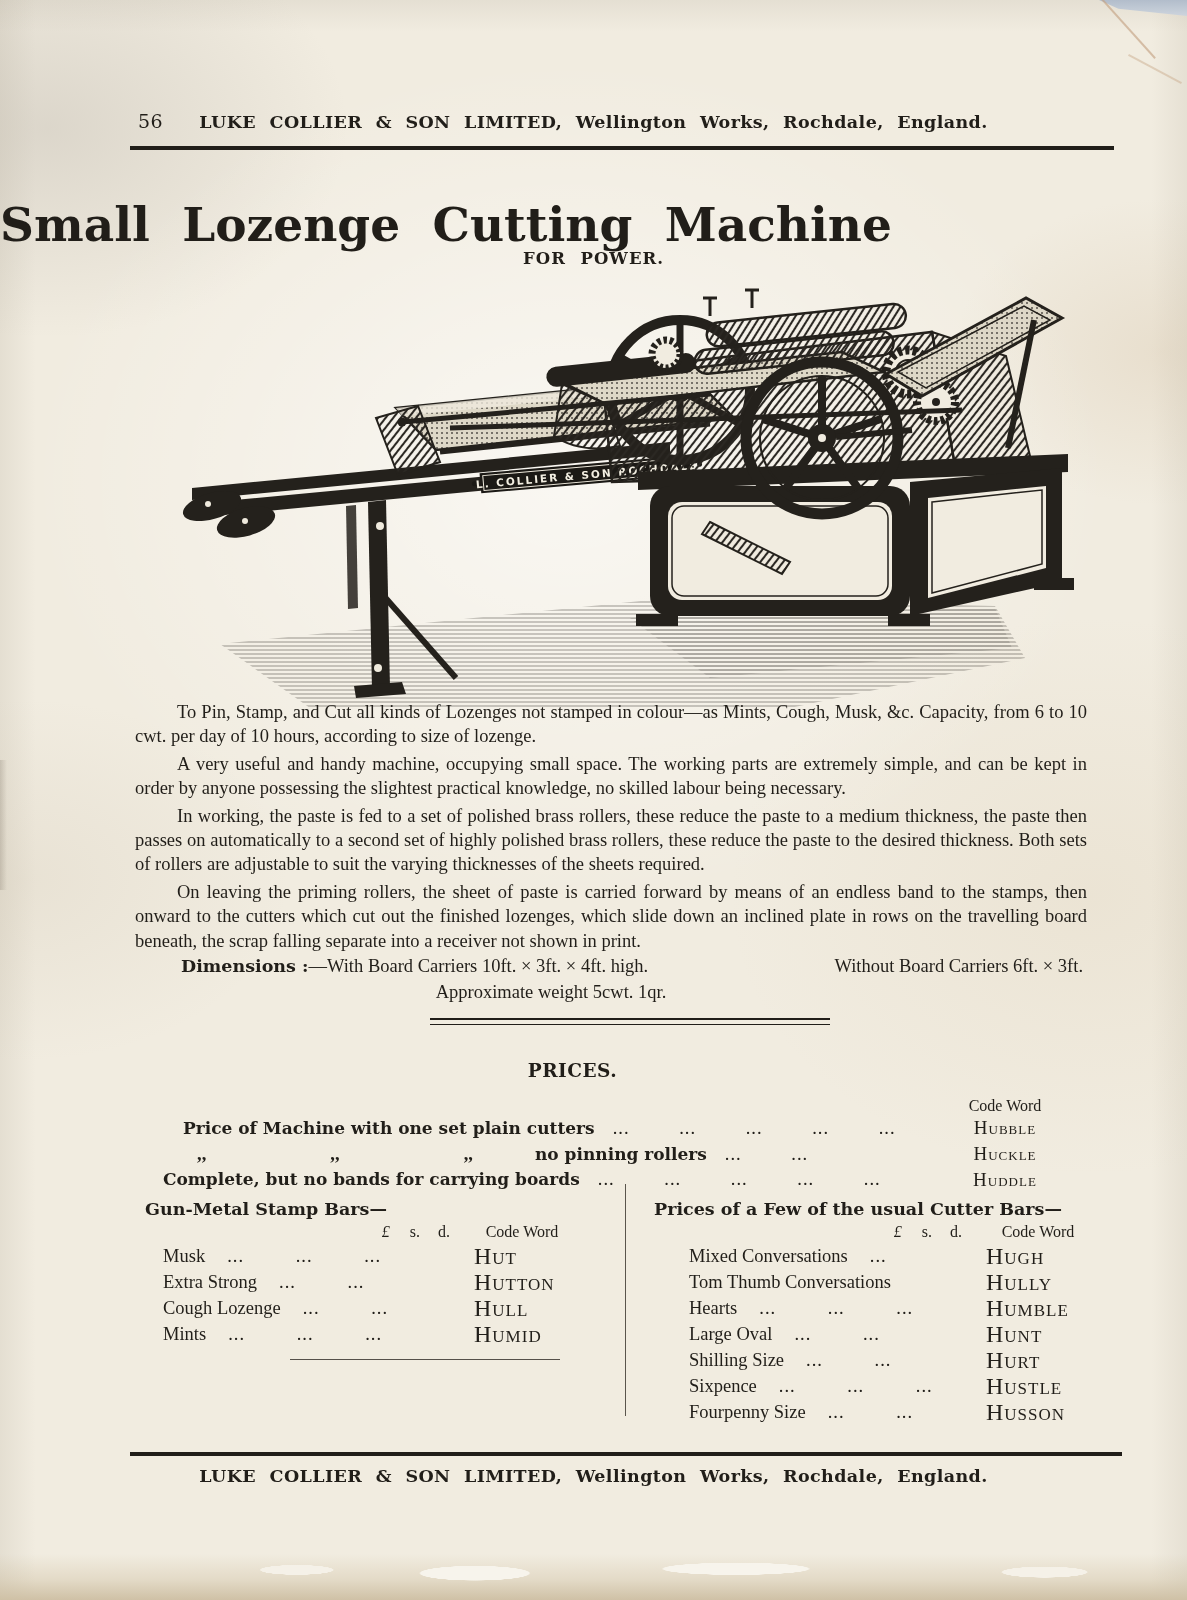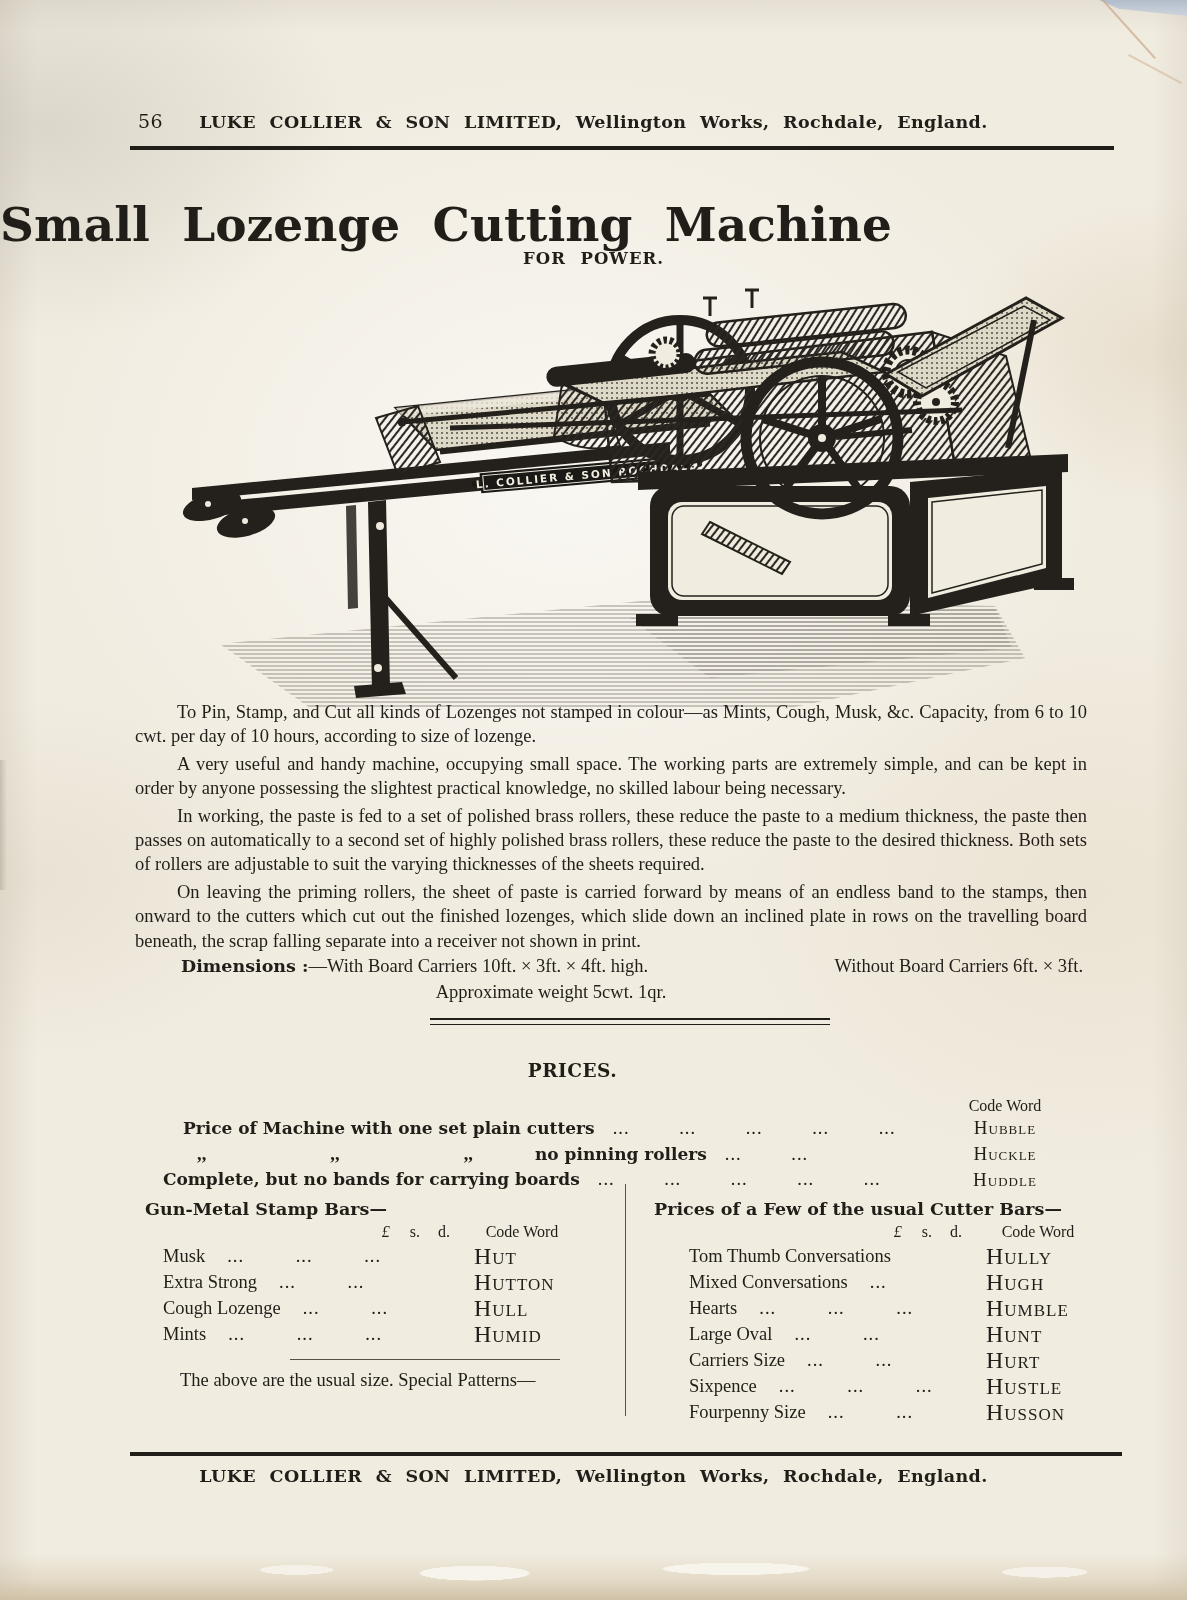--- a/index.html
+++ b/index.html
@@ -293,55 +293,54 @@
         <span class="t-item">Cough Lozenge</span>
         <span class="t-dots">... ...</span>
         <span class="t-code">Hull</span>
       </div>
       <div class="tbl-row">
         <span class="t-item">Mints</span>
         <span class="t-dots">... ... ...</span>
         <span class="t-code">Humid</span>
       </div>
       <div class="note-rule"></div>
-      <div class="note1">The above are the usual size.  Special Patterns—</div>
     </div>
 
     <div class="vdiv"></div>
 
     <div class="col-r">
       <div class="tbl-head">Prices of a Few of the usual Cutter Bars—</div>
       <div class="subhead">
         <span class="cur">£</span>
         <span class="sd">s.</span>
         <span class="sd">d.</span>
         <span class="cw">Code Word</span>
       </div>
       <div class="tbl-row">
+        <span class="t-item">Mixed Conversations</span>
+        <span class="t-dots">...</span>
+        <span class="t-code">Hugh</span>
+      </div>
+      <div class="tbl-row">
         <span class="t-item">Tom Thumb Conversations</span>
         <span class="t-dots"></span>
         <span class="t-code">Hully</span>
       </div>
       <div class="tbl-row">
-        <span class="t-item">Mixed Conversations</span>
-        <span class="t-dots">...</span>
-        <span class="t-code">Hugh</span>
-      </div>
-      <div class="tbl-row">
         <span class="t-item">Hearts</span>
         <span class="t-dots">... ... ...</span>
         <span class="t-code">Humble</span>
       </div>
       <div class="tbl-row">
         <span class="t-item">Large Oval</span>
         <span class="t-dots">... ...</span>
         <span class="t-code">Hunt</span>
       </div>
       <div class="tbl-row">
-        <span class="t-item">Carriers Size</span>
+        <span class="t-item">Shilling Size</span>
         <span class="t-dots">... ...</span>
         <span class="t-code">Hurt</span>
       </div>
       <div class="tbl-row">
         <span class="t-item">Sixpence</span>
         <span class="t-dots">... ... ...</span>
         <span class="t-code">Hustle</span>
       </div>
       <div class="tbl-row">
         <span class="t-item">Fourpenny Size</span>

